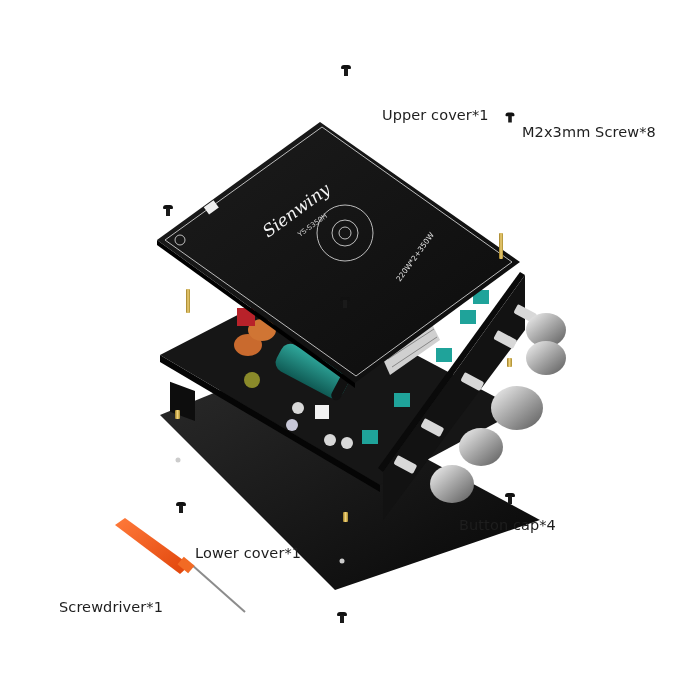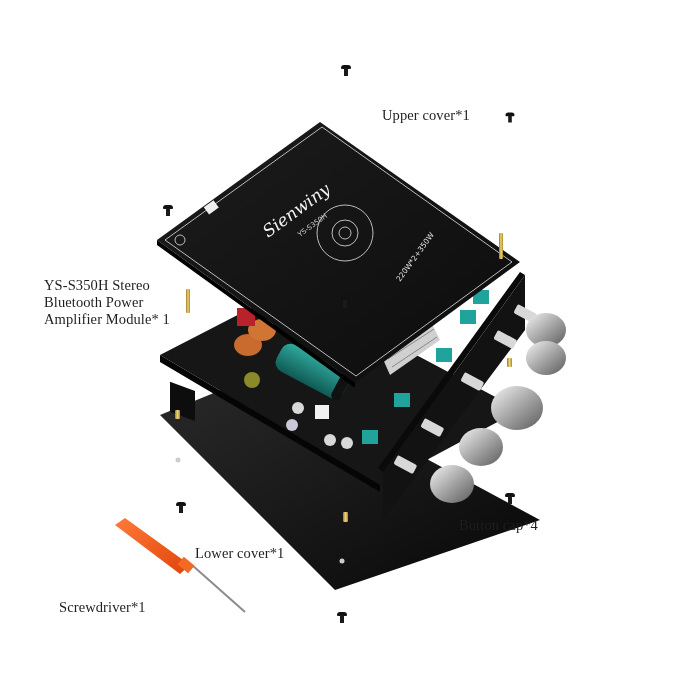--- a/index.html
+++ b/index.html
@@ -1,18 +1,18 @@
 <!DOCTYPE html>
 <html><head>
 <meta charset="utf-8">
 <style>
   html,body{margin:0;padding:0;background:#ffffff;}
   body{width:700px;height:700px;position:relative;overflow:hidden;font-family:"DejaVu Sans","Liberation Sans",sans-serif;color:#222;}
   .stage{position:absolute;left:0;top:0;width:700px;height:700px;}
-  .label{position:absolute;font-size:14.5px;line-height:17px;color:#1e1e1e;white-space:nowrap;letter-spacing:0.1px;font-family:Liberation Serif, serif;}
+  .label{position:absolute;font-size:14.5px;line-height:17px;color:#1e1e1e;white-space:nowrap;letter-spacing:0.1px;}
   .label.ml{white-space:normal;}
   svg{position:absolute;left:0;top:0;}
   .screw{position:absolute;width:10px;height:12px;}
   .screw .head{position:absolute;left:0;top:0;width:10px;height:4px;background:#111;border-radius:3px 3px 1px 1px;}
   .screw .shaft{position:absolute;left:3px;top:3px;width:4px;height:8px;background:#1a1a1a;}
   .brass{position:absolute;width:4px;background:linear-gradient(90deg,#9a7a22,#f0d27a,#a88a2c);border-radius:1px;}
 </style>
 </head>
 <body>
 
@@ -160,18 +160,18 @@
       <div class="shaft"></div>
     </div>
 
   <div class="brass" style="left:499px;top:233px;height:26px;"></div>
   <div class="brass" style="left:186px;top:289px;height:24px;"></div>
   <div class="brass" style="left:175px;top:410px;height:9px;width:5px;"></div>
   <div class="brass" style="left:343px;top:512px;height:10px;width:5px;"></div>
   <div class="brass" style="left:507px;top:358px;height:9px;width:5px;"></div>
 
   <div class="label" style="left:382px;top:107px;">Upper cover*1</div>
-  <div class="label ml" style="left:44px;top:277px;width:130px;">YS-S350H Stereo Bluetooth Power Amplifier Module* 1</div>
+  <div class="label" style="left:522px;top:124px;">M2x3mm Screw*8</div>
   <div class="label" style="left:459px;top:517px;">Button cap*4</div>
   <div class="label" style="left:195px;top:545px;">Lower cover*1</div>
   <div class="label" style="left:59px;top:599px;">Screwdriver*1</div>
 
 </div>
 
 </body></html>

